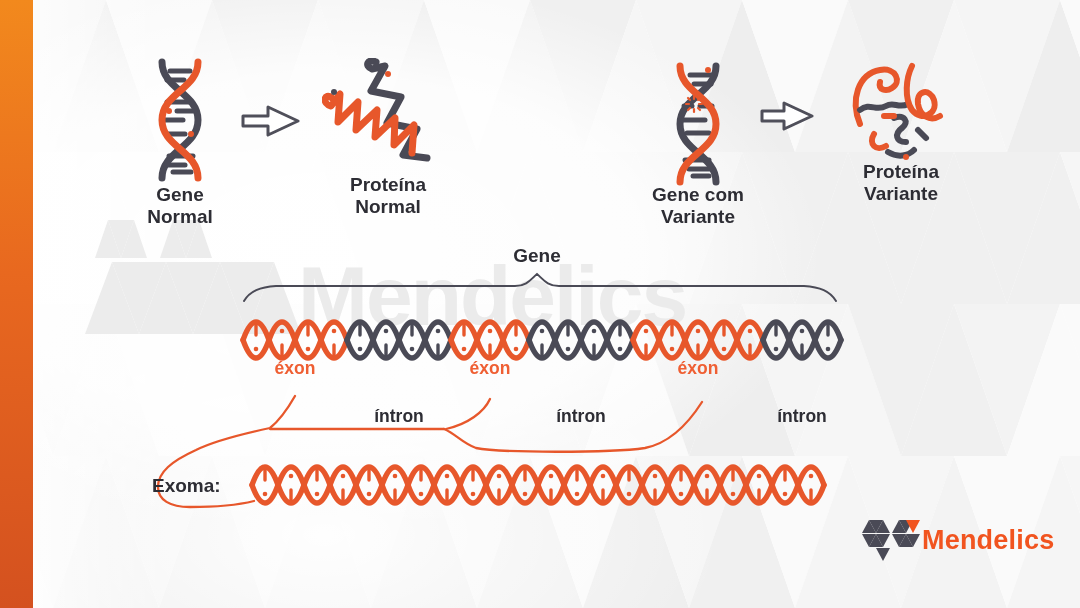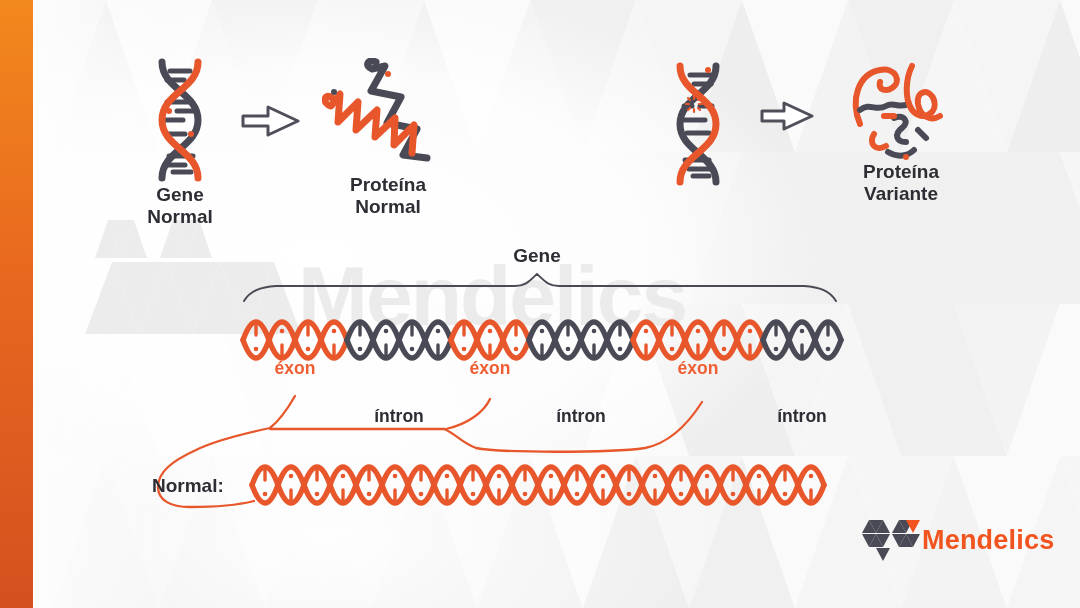--- a/index.html
+++ b/index.html
@@ -372,35 +372,39 @@
     </svg>
 
   <div class="abs lbl" style="left:115px;top:184px;width:130px">
     <div>Gene</div>
     <div>Normal</div>
   </div>
   <div class="abs lbl" style="left:323px;top:174px;width:130px">
     <div>Proteína</div>
     <div>Normal</div>
   </div>
+  <div class="abs lbl" style="left:633px;top:184px;width:130px">
+    <div>Gene com</div>
+    <div>Variante</div>
+  </div>
   <div class="abs lbl" style="left:836px;top:161px;width:130px">
     <div>Proteína</div>
     <div>Variante</div>
   </div>
 
   <div class="abs lbl gene-title">Gene</div>
 
   <div class="abs seg-lbl seg-exon" style="left:250px">éxon</div>
   <div class="abs seg-lbl seg-intron" style="left:354px">íntron</div>
   <div class="abs seg-lbl seg-exon" style="left:445px">éxon</div>
   <div class="abs seg-lbl seg-intron" style="left:536px">íntron</div>
   <div class="abs seg-lbl seg-exon" style="left:653px">éxon</div>
   <div class="abs seg-lbl seg-intron" style="left:757px">íntron</div>
 
-  <div class="abs lbl exoma-lbl">Normal:</div>
+  <div class="abs lbl exoma-lbl">Exoma:</div>
 
   <svg class="abs" style="left:860px;top:518px" width="64" height="48" viewBox="0 0 64 48">
     <g fill="#4A4A56">
       <polygon points="2,15 9,2 16,15"></polygon>
         <polygon points="9,2 23,2 16,15"></polygon>
         <polygon points="16,15 23,2 30,15"></polygon>
       <polygon points="32,15 39,2 46,15"></polygon>
         <polygon points="39,2 53,2 46,15"></polygon>
       <polygon points="2,16 16,16 9,29"></polygon>
         <polygon points="9,29 16,16 23,29"></polygon>

